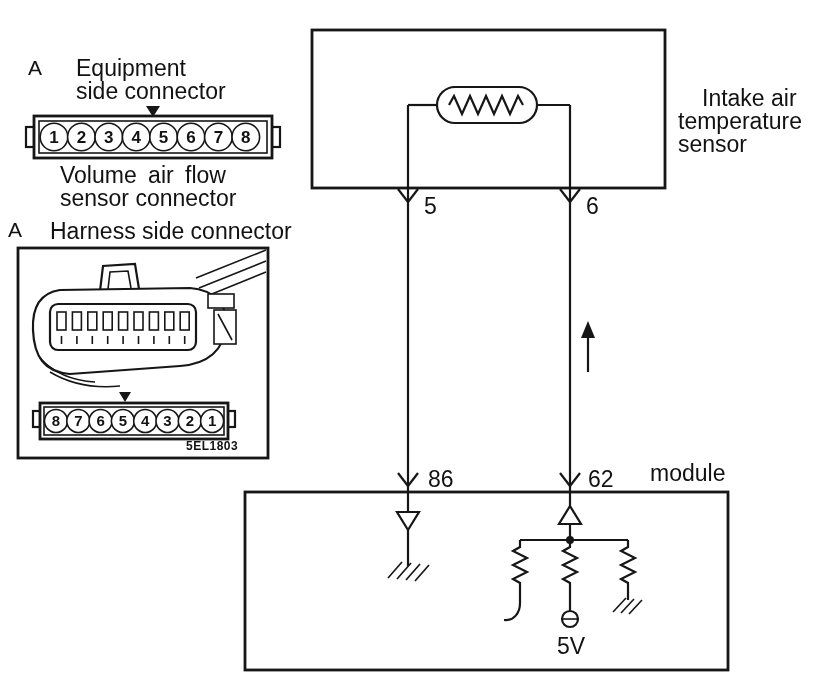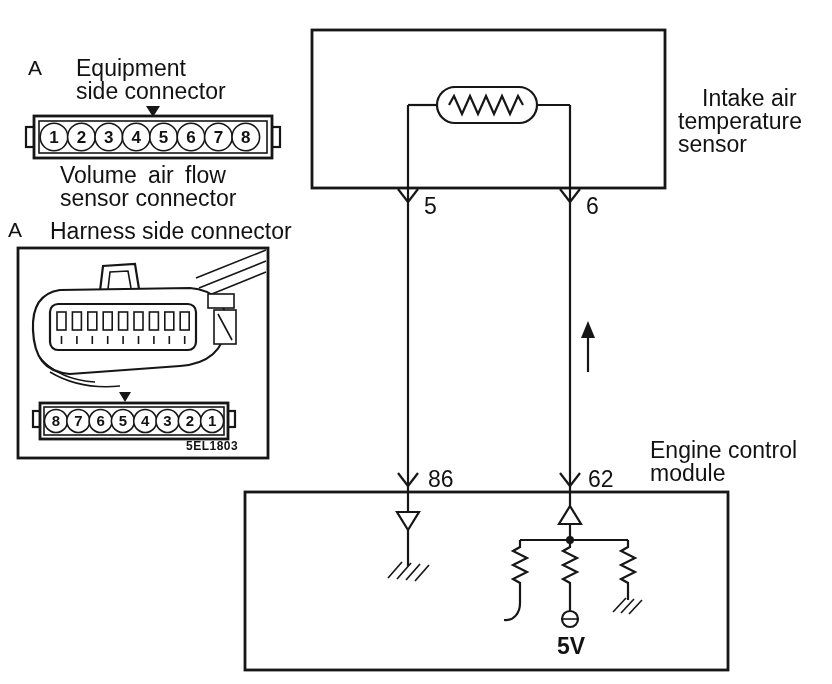--- a/index.html
+++ b/index.html
@@ -217,18 +217,17 @@
   <div class="lbl" style="left:702px;top:86px;">Intake air</div>
   <div class="lbl" style="left:678px;top:109px;text-align:right;">temperature</div>
   <div class="lbl" style="left:678px;top:132px;">sensor</div>
 
   <div class="lbl" style="left:424px;top:194px;">5</div>
   <div class="lbl" style="left:586px;top:194px;">6</div>
 
   <div class="lbl" style="left:428px;top:467px;">86</div>
   <div class="lbl" style="left:588px;top:467px;">62</div>
 
-  <div class="lbl" style="left:650px;top:438px;">Engine control</div>
   <div class="lbl" style="left:650px;top:461px;">module</div>
 
-  <div class="lbl" style="left:557px;top:634px;font-weight:bold;">5V</div>
+  <div class="lbl" style="left:557px;top:634px;">5V</div>
 
 </div>
 
 </body></html>

